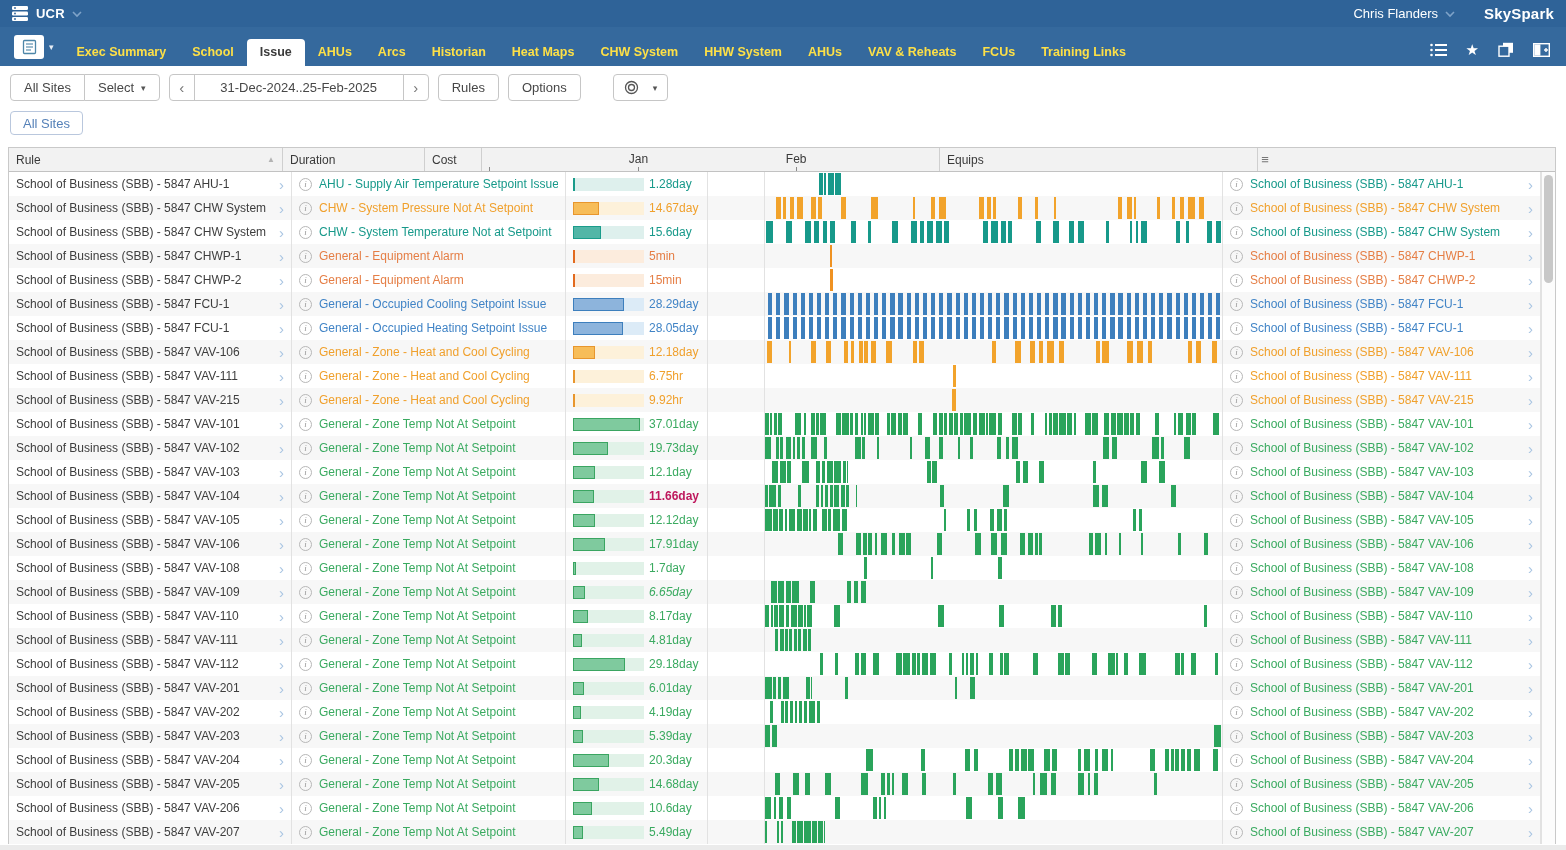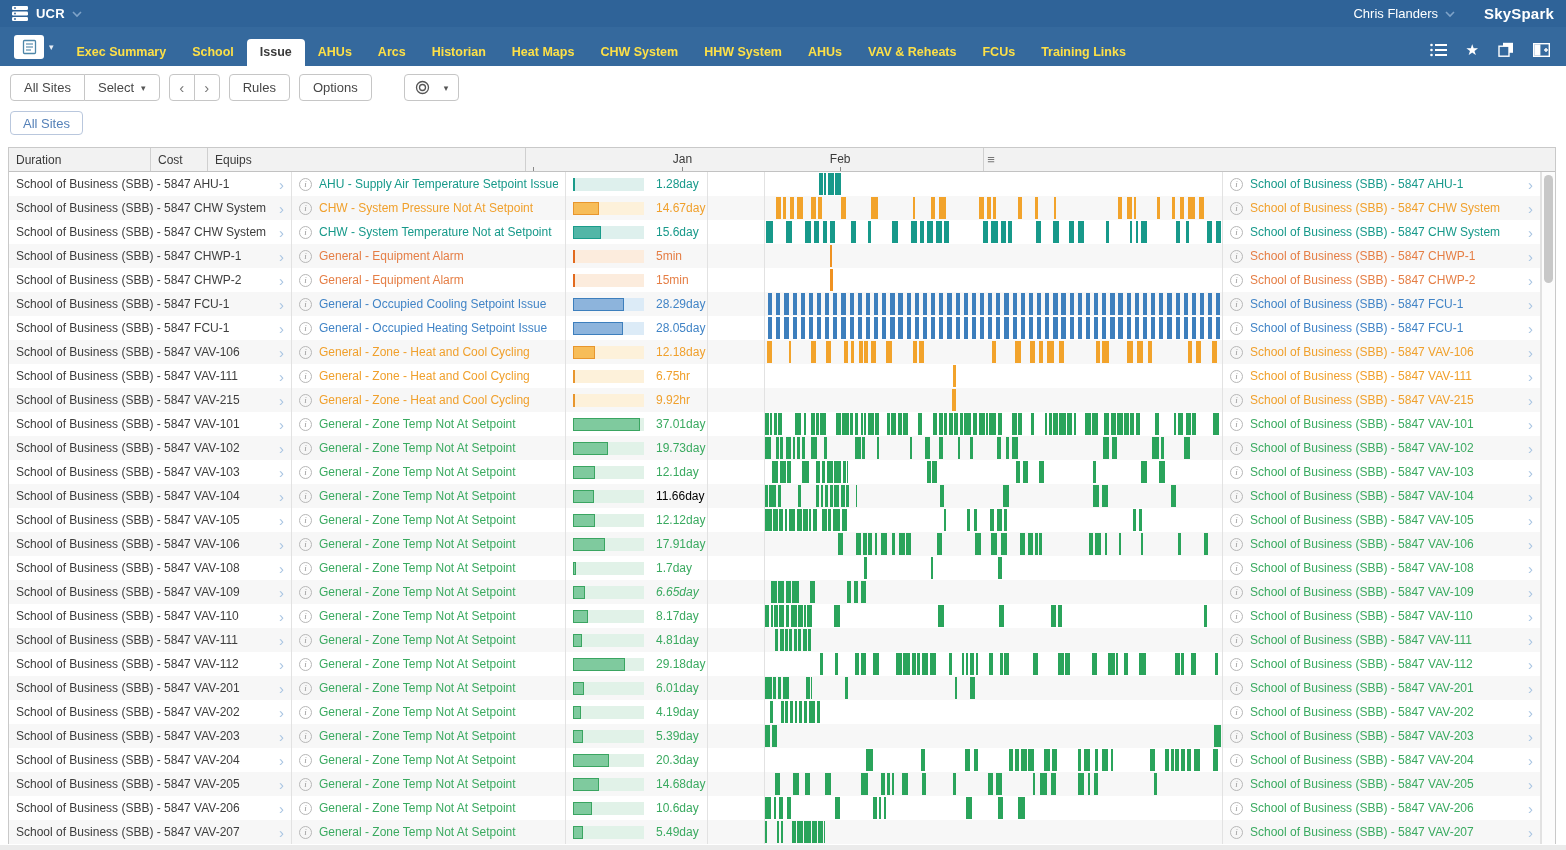--- a/index.html
+++ b/index.html
@@ -74,21 +74,21 @@
   .td { border-right:1px solid #e2e2e2; display:flex; align-items:center;
     padding:0 7px; white-space:nowrap; overflow:hidden; position:relative; }
   .td.c-spark { padding:0; }
   .chev { margin-left:auto; color:#a9c5e2; font-size:15px; line-height:1; padding-left:4px; }
   .info { flex:0 0 auto; width:13px; height:13px; border:1px solid #b7b7b7; border-radius:50%;
     color:#9a9a9a; font:italic 9px/11px "Liberation Serif", serif;
     text-align:center; margin-right:7px; }
   .equip-label, .rule-label, .equips-label { overflow:hidden; text-overflow:clip; }
   .track { width:71px; height:13px; position:relative; flex:0 0 auto; }
   .fill { position:absolute; left:0; top:0; bottom:0; border:1px solid transparent; }
-  .dur-val { margin-left:12px;text-align:center; }
+  .dur-val { margin-left:5px;text-align:center; }
   .sbar { position:absolute; top:1px; bottom:1px; }
   .vscroll { position:absolute; right:0; top:24px; width:14px; height:672px;
     background:#fcfcfc; border-left:1px solid #e2e2e2; }
   .vthumb { position:absolute; left:2px; top:3px; width:9px; height:108px;
     background:#c8c8c8; border-radius:5px; }
   .bottom-strip { position:absolute; left:0; top:845px; width:1566px; height:5px; background:#ebebeb; }
 
   svg { display:block; }
 </style>
 </head>
@@ -184,20 +184,21 @@
           <span>All Sites</span>
         </span>
       <span class="btn">
           <span>Select</span>
           <span class="sel-caret">▾</span>
         </span>
     </span>
     <span class="gap"></span>
     <span class="group">
       <span class="btn arrow">‹</span>
+      <span class="btn daterange">31-Dec-2024..25-Feb-2025</span>
       <span class="btn arrow">›</span>
     </span>
     <span class="gap"></span>
     <span class="btn">Rules</span>
     <span class="gap"></span>
     <span class="btn">Options</span>
     <span class="bigger-gap"></span>
     <span class="btn target">
       <svg width="15" height="15" viewBox="0 0 15 15">
         <circle cx="7.5" cy="7.5" r="6" fill="none" stroke="#555" stroke-width="1.3"></circle>
@@ -207,35 +208,39 @@
     </span>
   </div>
 </div>
 
 <div class="filter-row">
   <span class="chip">All Sites</span>
 </div>
 
 <div class="table">
   <div class="thead">
+    <div class="th c-rule">
+      <span>Rule</span>
+      <span class="sort-arrow">▲</span>
+    </div>
     <div class="th c-dur">
         <span>Duration</span>
       </div>
     <div class="th c-cost">
         <span>Cost</span>
-      </div>
-    <div class="th c-equips">
-        <span>Equips</span>
       </div>
     <div class="th c-spark">
         <span class="month-label" style="left: 156.408px;">Jan</span>
         <span class="month-label" style="left: 314.184px;">Feb</span>
         <span class="month-tick" style="left: 7.296px;"></span>
         <span class="month-tick" style="left: 156.408px;"></span>
         <span class="month-tick" style="left: 314.184px;"></span>
+      </div>
+    <div class="th c-equips">
+        <span>Equips</span>
       </div>
     <div class="th c-scroll">≡</div>
   </div>
   <div class="tbody">
       <div class="tr">
     <div class="td c-equip">
       <span class="equip-label">School of Business (SBB) - 5847 AHU-1</span>
       <span class="chev">›</span>
     </div>
     <div class="td c-rule">
@@ -852,21 +857,21 @@
       <span class="chev">›</span>
     </div>
     <div class="td c-rule">
       <span class="info">i</span>
       <span class="rule-label" style="color: rgb(58, 170, 96);">General - Zone Temp Not At Setpoint</span>
     </div>
     <div class="td c-dur">
       <span class="track" style="background: rgb(225, 242, 232);">
             <span class="fill" style="width: 21px; background: rgb(127, 202, 158); border-color: rgb(58, 165, 97);"></span>
           </span>
-      <span class="dur-val" style="color: #000000;">11.66day</span>
+      <span class="dur-val" style="color: #be185d; font-weight: bold;">11.66day</span>
     </div>
     <div class="td c-cost"></div>
     <div class="td c-spark">
           <div class="sbar" style="left: 0px; width: 3px; background: rgb(42, 164, 91);"></div>
           <div class="sbar" style="left: 4px; width: 6.7px; background: rgb(42, 164, 91);"></div>
           <div class="sbar" style="left: 12.7px; width: 3.1px; background: rgb(42, 164, 91);"></div>
           <div class="sbar" style="left: 32.7px; width: 3px; background: rgb(42, 164, 91);"></div>
           <div class="sbar" style="left: 51.3px; width: 3.1px; background: rgb(42, 164, 91);"></div>
           <div class="sbar" style="left: 56.4px; width: 2px; background: rgb(42, 164, 91);"></div>
           <div class="sbar" style="left: 59.5px; width: 3.6px; background: rgb(42, 164, 91);"></div>

